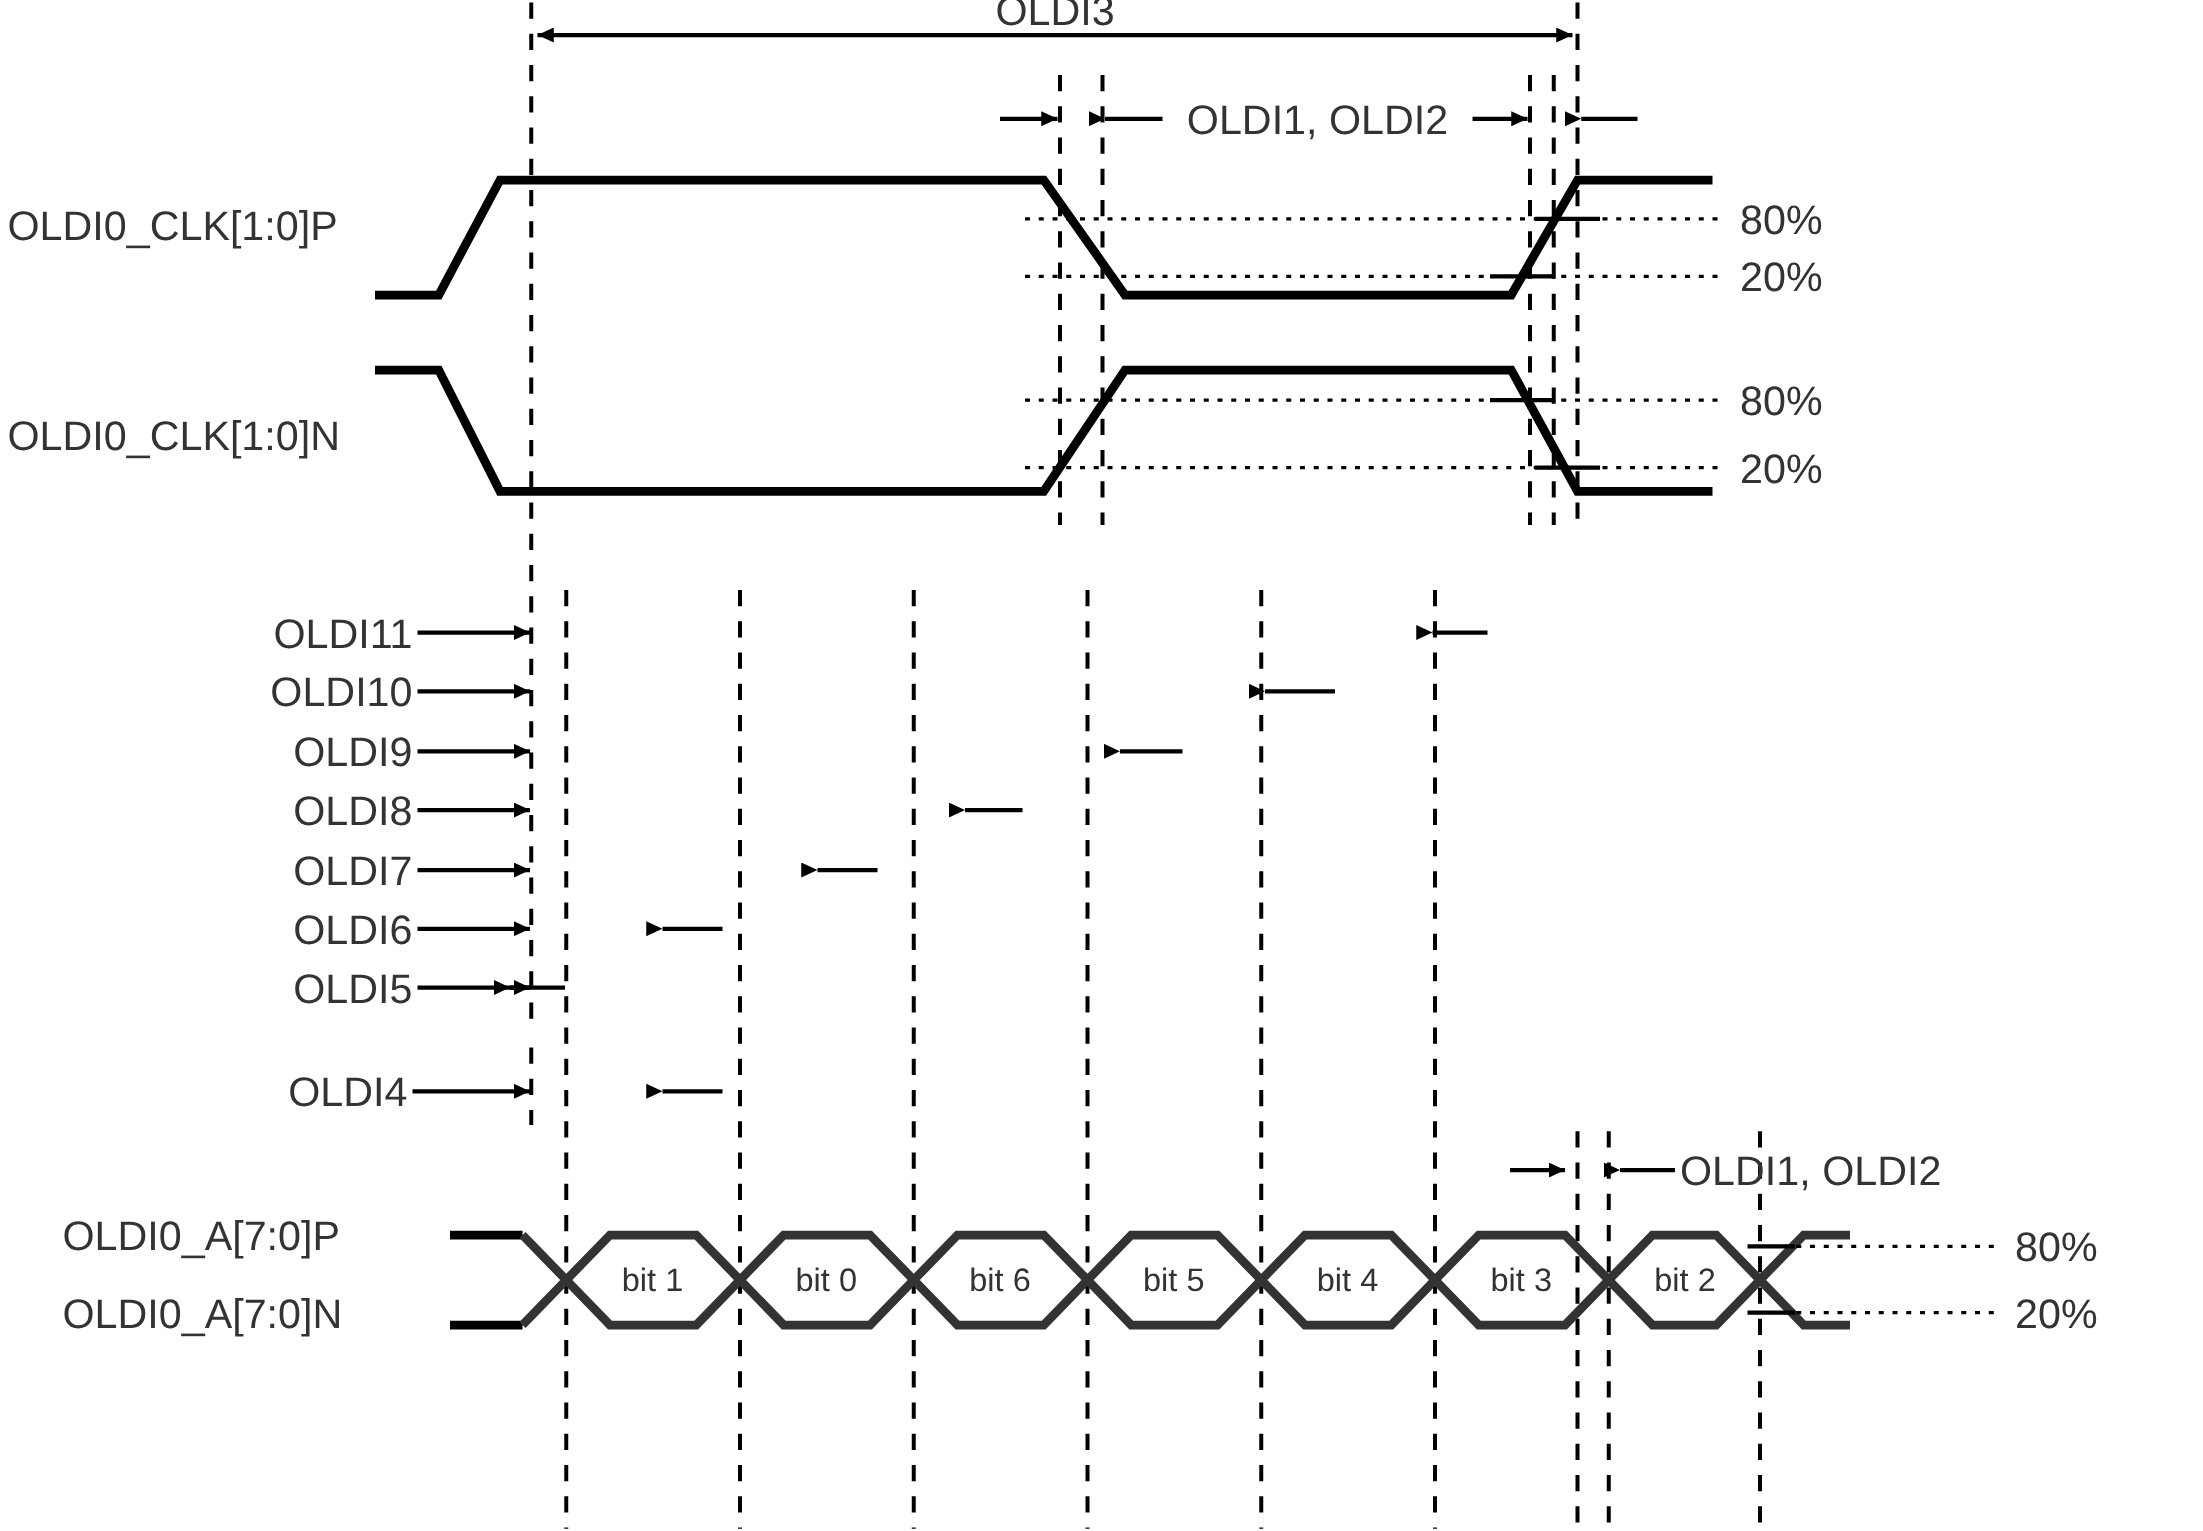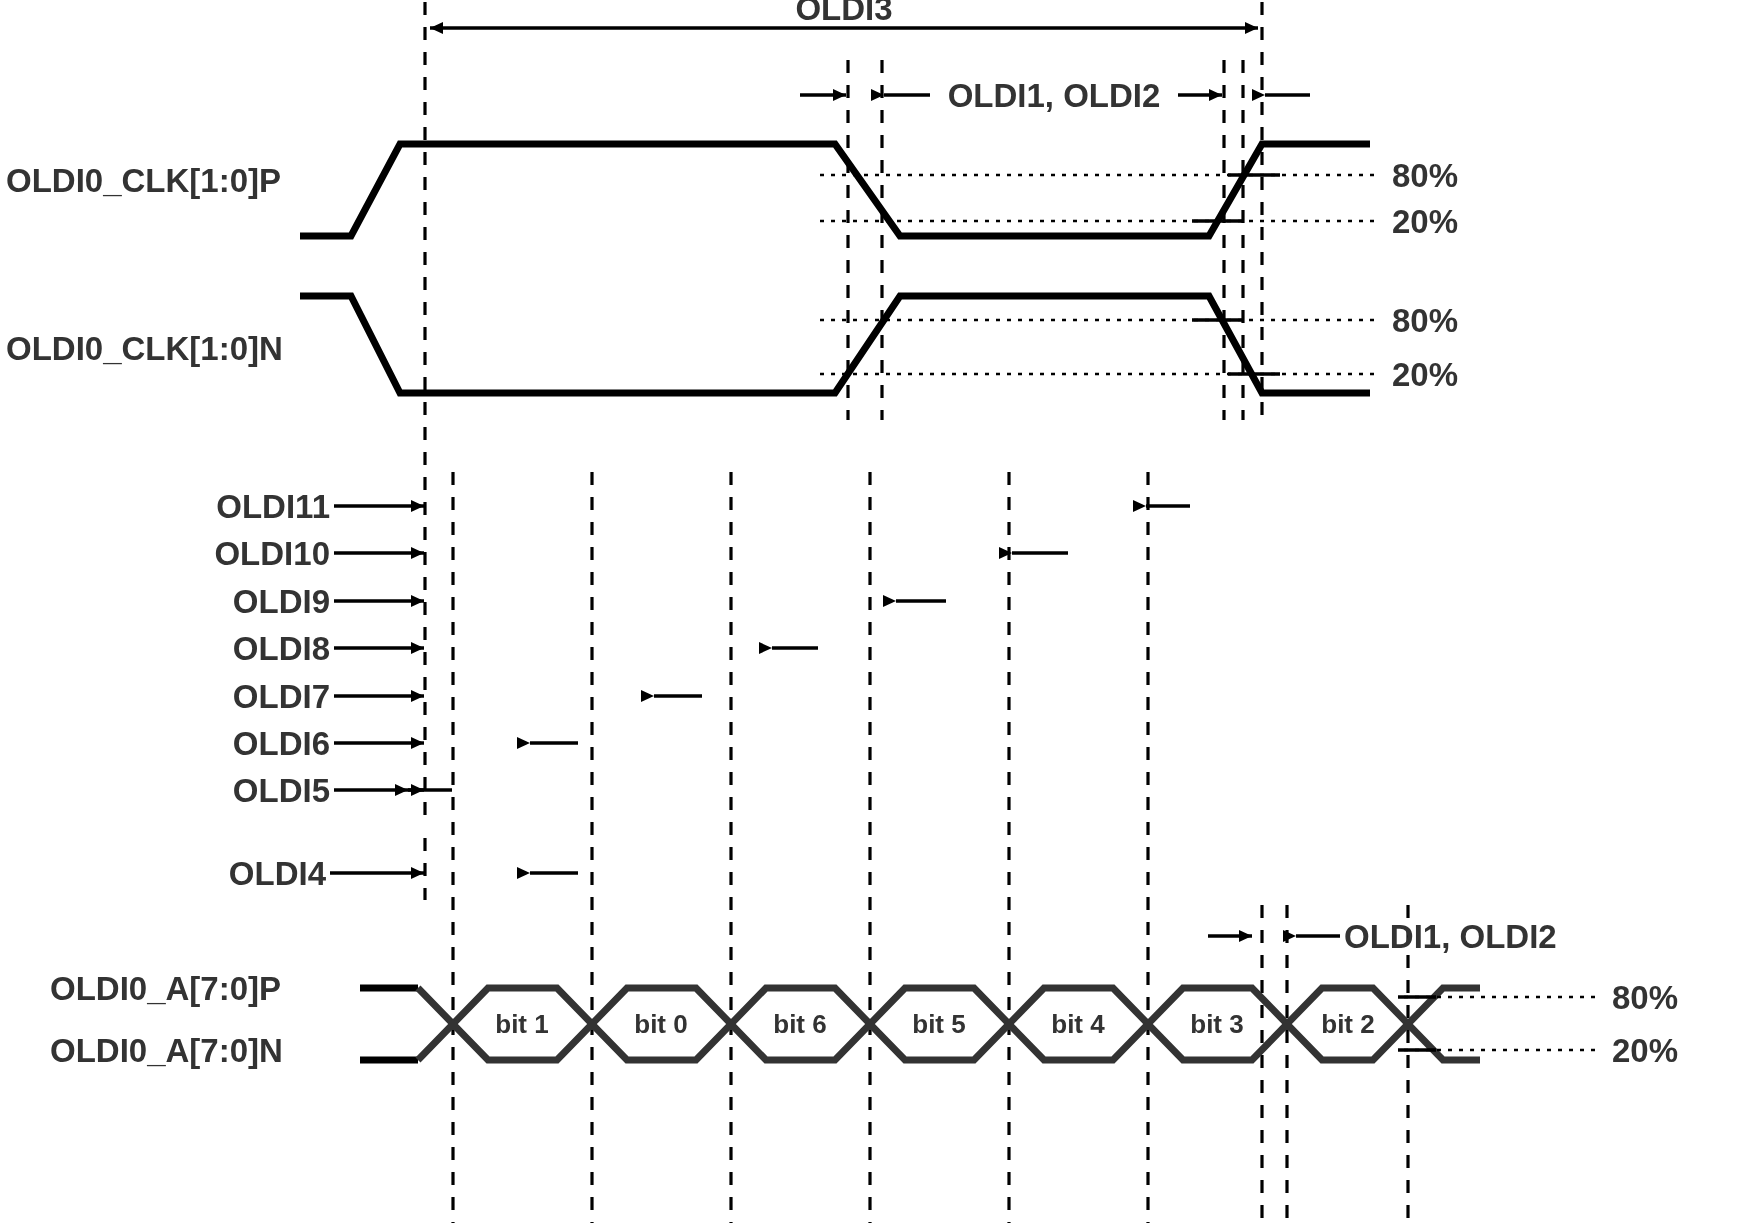--- a/index.html
+++ b/index.html
@@ -1,18 +1,18 @@
 <!DOCTYPE html>
 <html><head>
 <meta charset="utf-8">
 <style>
   html,body{margin:0;padding:0;background:#ffffff;}
   body{width:1762px;height:1225px;overflow:hidden;
        font-family:"Liberation Sans",sans-serif;color:#333333;}
-  #stage{position:relative;width:1762px;height:1225px;font-weight:bold;}
+  #stage{position:relative;width:1762px;height:1225px;}
   svg{display:block;position:absolute;top:0;left:0;}
   .wf{fill:none;stroke:#000000;stroke-width:7;stroke-linejoin:miter;stroke-linecap:butt;}
   .eye{fill:none;stroke:#333333;stroke-width:7;stroke-linejoin:miter;}
   .vdash{stroke:#000000;stroke-width:3.2;stroke-dasharray:13 12;fill:none;}
   .hdot{stroke:#000000;stroke-width:2.6;stroke-dasharray:4 7;fill:none;}
   .aline{stroke:#000000;stroke-width:3.4;fill:none;}
   .arrowhead{fill:#000000;stroke:none;}
   .txt{fill:#333333;font-family:"Liberation Sans",sans-serif;}
   .lbl-sig{font-size:33px;}
   .lbl-oldi{font-size:33px;}

